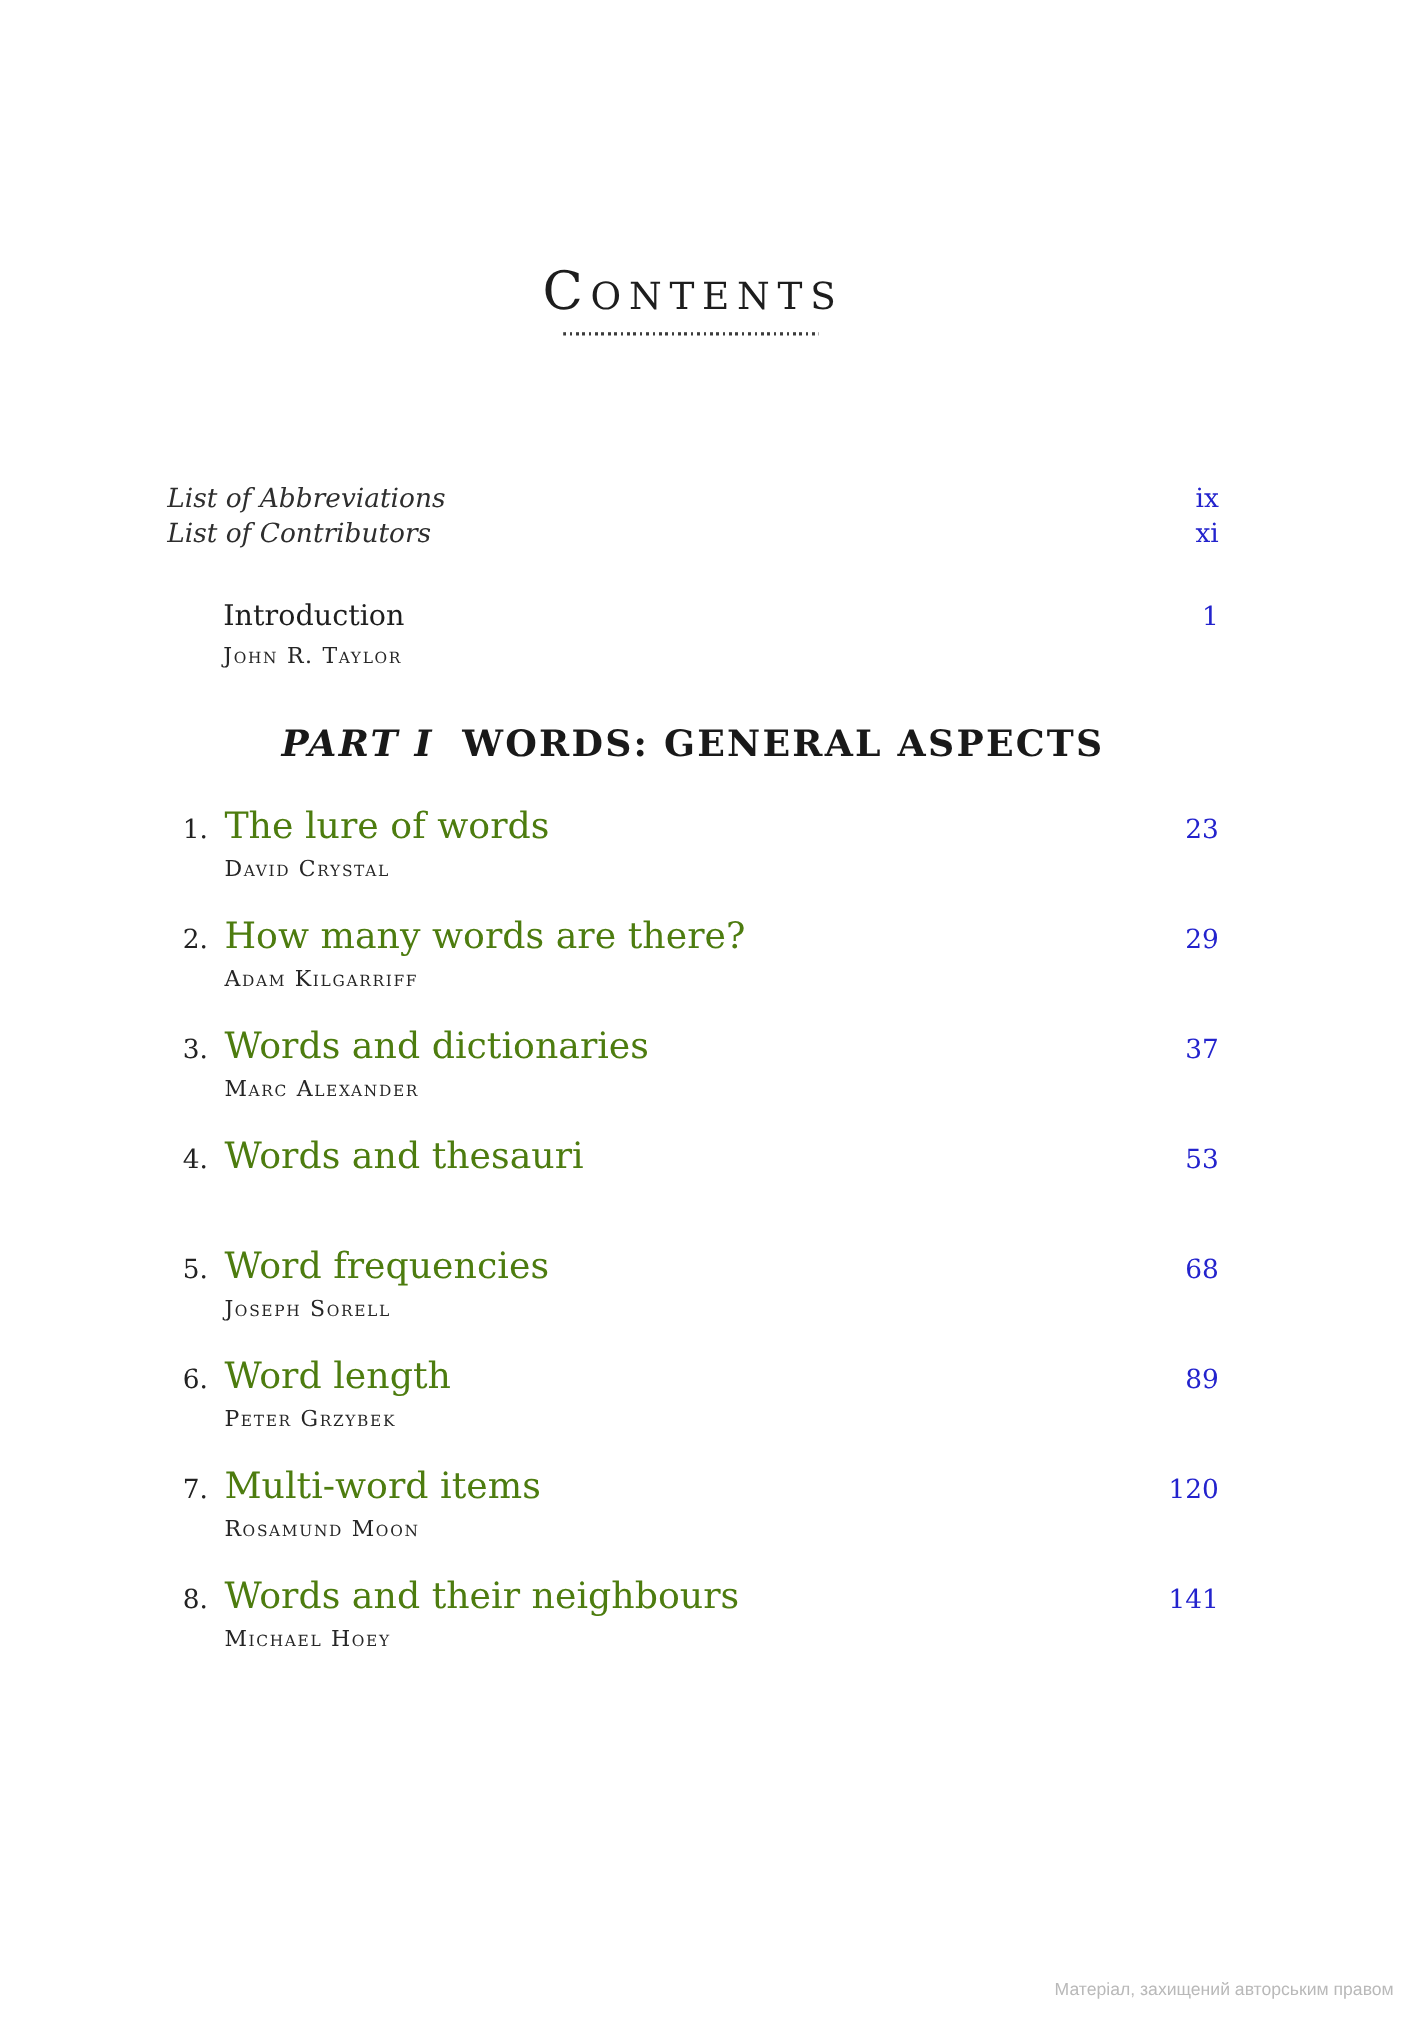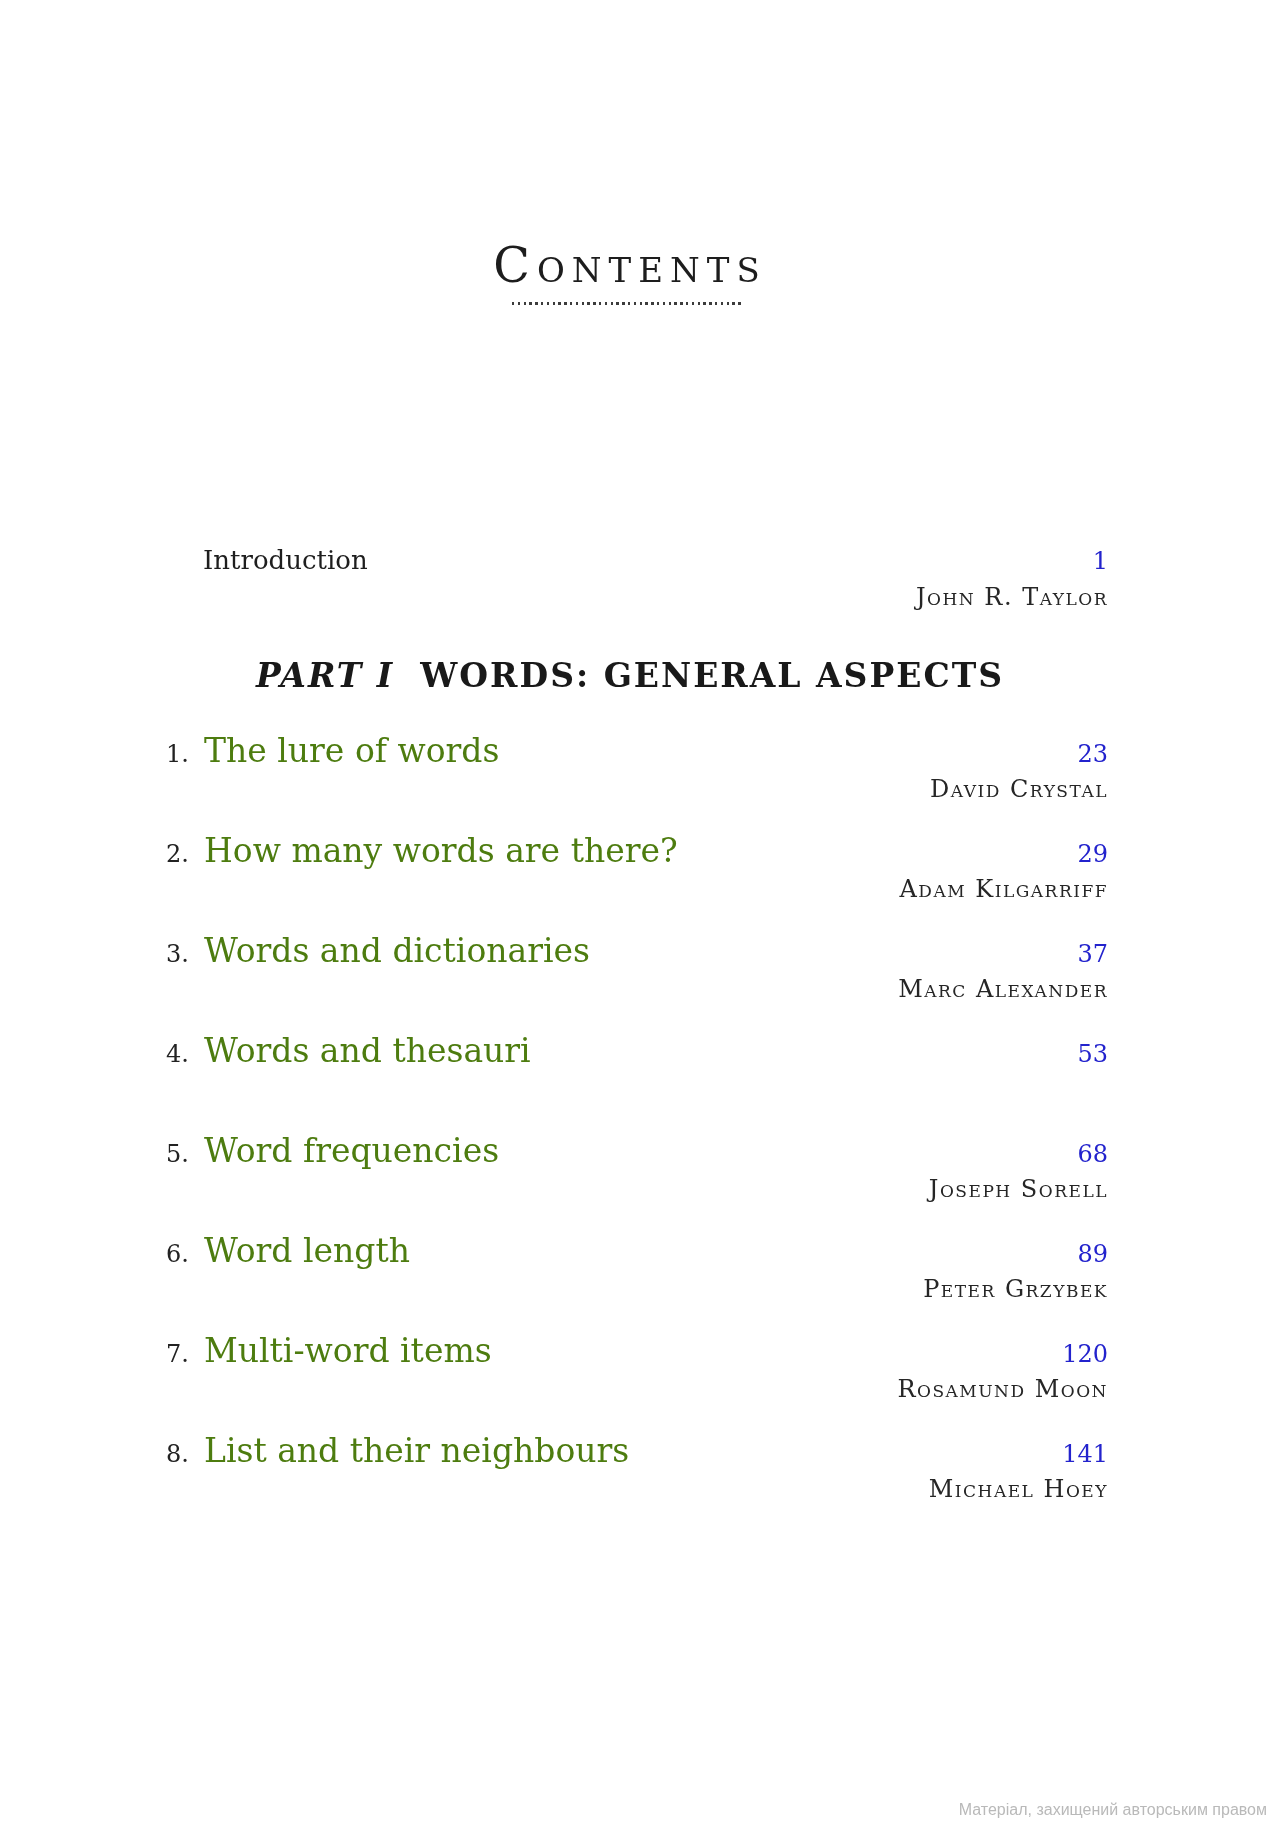--- a/index.html
+++ b/index.html
@@ -63,25 +63,24 @@
   .introduction {
     position: absolute;
     left: 152px;
     top: 543px;
     width: 956px;
   }
   .intro-row { display: flex; align-items: baseline; line-height: 34px; }
   .intro-title { font-size: 26px; padding-left: 51px; flex: 1; }
   .author {
     font-variant: small-caps;
-    font-size: 24px;
+    font-size: 20px;
     letter-spacing: 1.5px;
     line-height: 30px;
     color: #262626;
-    text-align: right;
   }
   .introduction .author { margin-left: 51px; margin-top: 4px; }
 
   
   .part-heading {
     position: absolute;
     top: 656px;
     left: 152px;
     width: 956px;
     text-align: center;
@@ -129,20 +128,30 @@
   }
 </style>
 </head>
 <body>
 
 <div class="sheet">
 
   <div class="toc-title">Contents</div>
   <div class="title-dots"></div>
 
+  <div class="front-matter">
+    <div class="fm-row">
+      <span class="fm-title">List of Abbreviations</span>
+      <span class="page-link">ix</span>
+    </div>
+    <div class="fm-row">
+      <span class="fm-title">List of Contributors</span>
+      <span class="page-link">xi</span>
+    </div>
+  </div>
 
   <div class="introduction">
     <div class="intro-row">
       <span class="intro-title">Introduction</span>
       <span class="page-link">1</span>
     </div>
     <div class="author">John R. Taylor</div>
   </div>
 
   <div class="part-heading">
@@ -209,21 +218,21 @@
         <span class="ch-num">7.</span>
         <span class="ch-title">Multi-word items</span>
         <span class="page-link">120</span>
       </div>
       <span class="author">Rosamund Moon</span>
     </div>
 
     <div class="chapter">
       <div class="ch-row">
         <span class="ch-num">8.</span>
-        <span class="ch-title">List and their neighbours</span>
+        <span class="ch-title">Words and their neighbours</span>
         <span class="page-link">141</span>
       </div>
       <span class="author">Michael Hoey</span>
     </div>
 
   </div>
 
   <div class="watermark">Матеріал, захищений авторським правом</div>
 
 </div>

